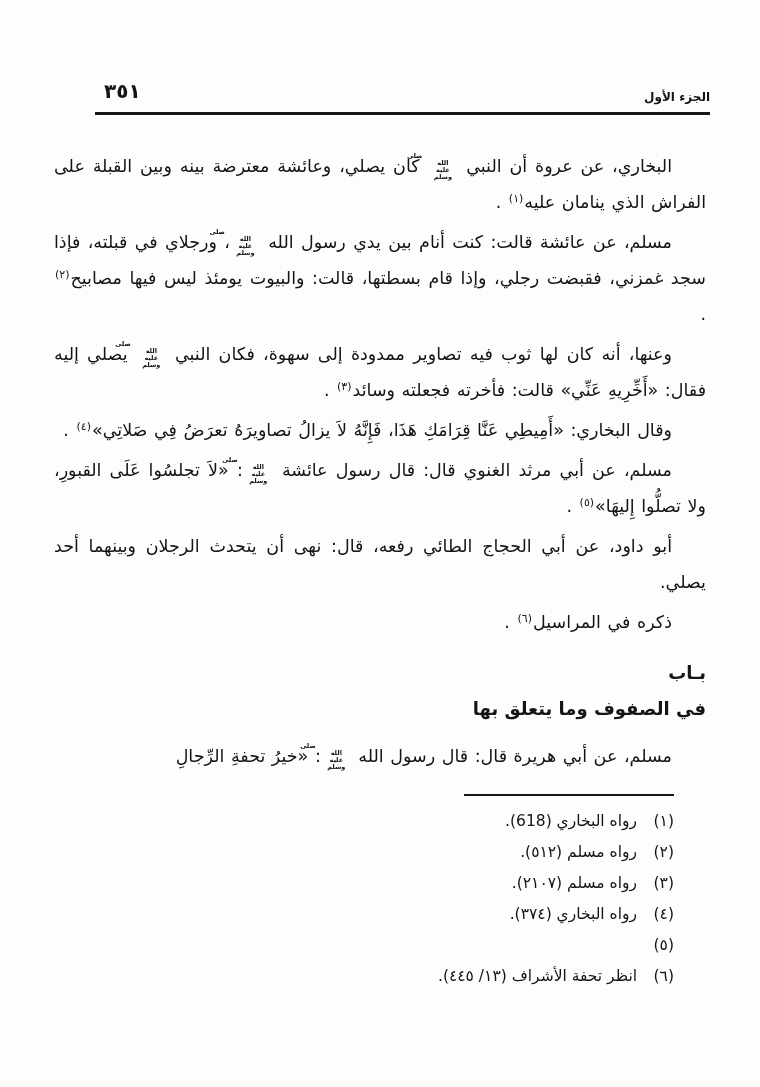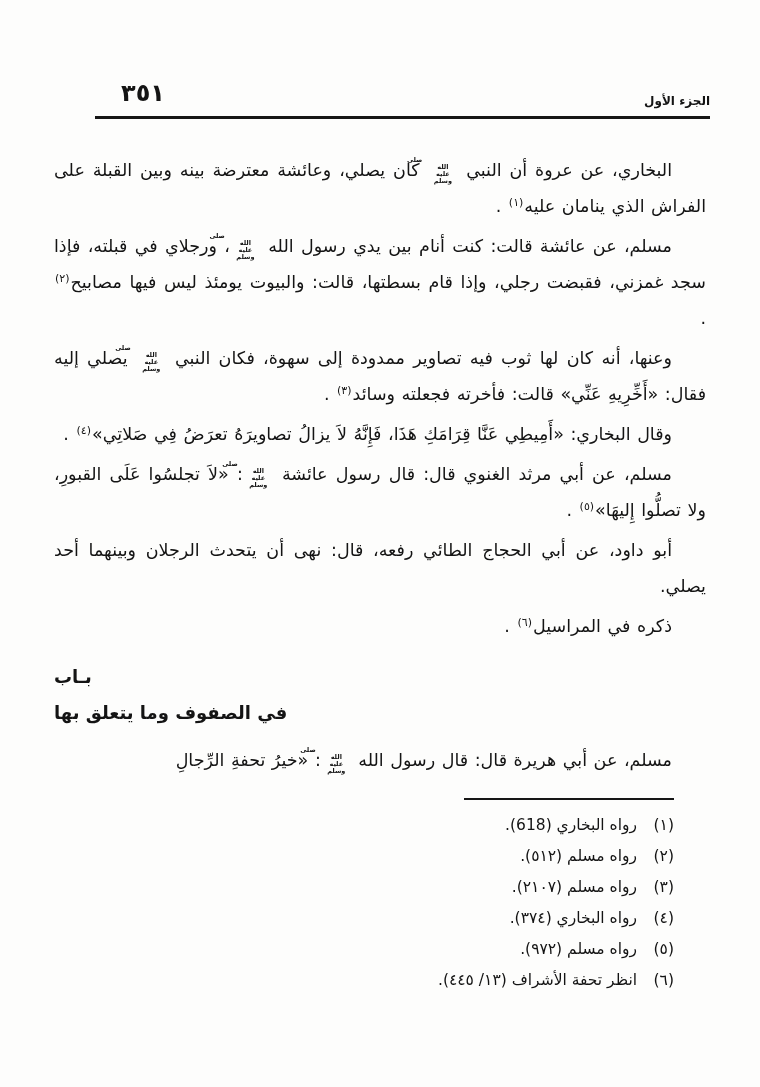--- a/index.html
+++ b/index.html
@@ -25,25 +25,25 @@
     margin: 0 50px 0 95px;           
     padding: 80px 0 8px 0;
     border-bottom: 3px solid #161616;
   }
   .part-title {                       
     font-size: 12px;
     font-weight: 700;
     line-height: 1.2;
   }
   .page-number {                      
-    font-size: 24px;
+    font-size: 20px;
     font-weight: 700;
     line-height: 1.1;
     margin-bottom: 2px;
-    margin-left: 26px;
+    margin-left: 9px;
   }
 
   
   .page-body { margin: 17px 54px; padding-top: 16px; }
 
   p.hadith {
     font-size: 17.5px;
     line-height: 36px;
     text-align: justify;
     text-indent: 34px;               
@@ -64,21 +64,21 @@
     width: 27px;
     font-size: 6.5px;
     line-height: 7px;
     font-weight: 700;
     text-align: center;
     vertical-align: middle;
     margin: 0 2px;
   }
 
   
-  .chapter { text-align: left; font-weight: 700; margin: 16px 0 10px 0; }
+  .chapter { text-align: right; font-weight: 700; margin: 16px 0 10px 0; }
   .chapter-title   { font-size: 18px; line-height: 34px; }
   .chapter-subtitle{ font-size: 18px; line-height: 38px; }
 
   
   .footnotes { margin: 20px 86px 0 0; }
   .fn-divider {
     width: 210px;
     border-top: 2.5px solid #161616;
     margin-bottom: 10px;
   }
@@ -137,21 +137,20 @@
         <div class="footnote">
           <span class="fn-marker">(٣)</span>
           <span class="fn-text">رواه مسلم (٢١٠٧).</span>
         </div>
         <div class="footnote">
           <span class="fn-marker">(٤)</span>
           <span class="fn-text">رواه البخاري (٣٧٤).</span>
         </div>
         <div class="footnote">
           <span class="fn-marker">(٥)</span>
-          <span class="fn-text">رواه مسلم (٩٧٢).</span>
         </div>
         <div class="footnote">
           <span class="fn-marker">(٦)</span>
           <span class="fn-text">انظر تحفة الأشراف (١٣/ ٤٤٥).</span>
         </div>
       </div>
   </footer>
 
 </div>
 

